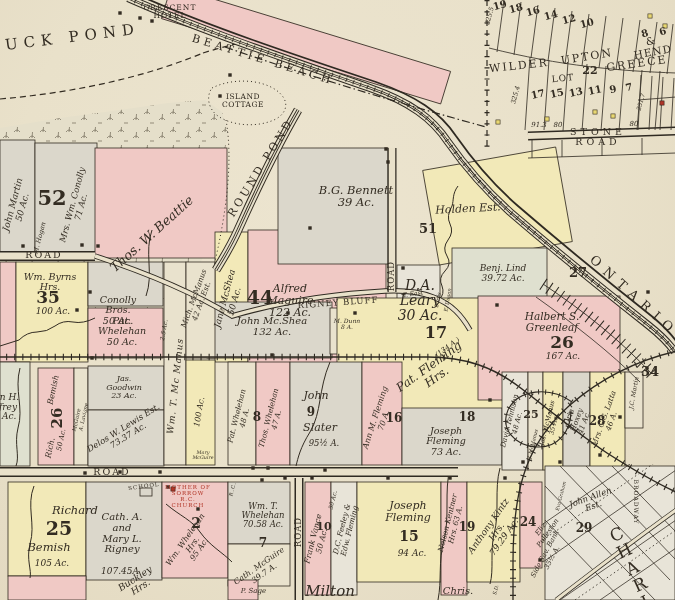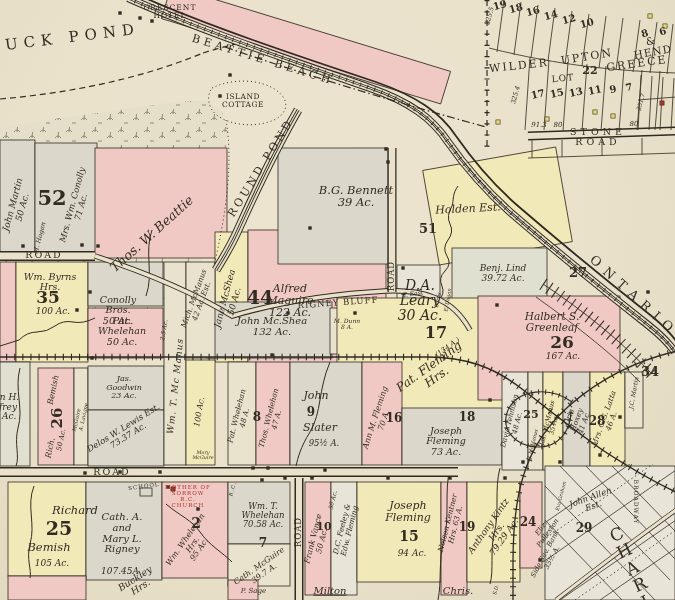--- a/index.html
+++ b/index.html
@@ -397,21 +397,21 @@
 39.7 A.</div>
       <div class="lbl v-name" style="left: 243px; top: 592px; font-size: 7px; transform: translate(-50%, -50%) rotate(0deg); padding-left: 21px;">P. Sage</div>
       <div class="lbl v-name" style="left: 318px; top: 540px; font-size: 8px; transform: translate(-50%, -50%) rotate(-76deg);">Frank Vance
 50 Ac.</div>
       <div class="lbl v-name" style="left: 333px; top: 500px; font-size: 6px; transform: translate(-50%, -50%) rotate(-76deg);">50 Ac.</div>
       <div class="lbl v-name" style="left: 346px; top: 530px; font-size: 7.5px; transform: translate(-50%, -50%) rotate(-76deg);">D.C. Feeley &amp;
 Edw. Fleming</div>
       <div class="lbl v-name" style="left: 408px; top: 512px; font-size: 11px; transform: translate(-50%, -50%) rotate(0deg);">Joseph
 Fleming</div>
       <div class="lbl v-name" style="left: 412px; top: 554px; font-size: 9px; transform: translate(-50%, -50%) rotate(0deg);">94 Ac.</div>
-      <div class="lbl v-name" style="left: 330px; top: 591px; font-size: 10px; transform: translate(-50%, -50%) rotate(0deg); text-decoration: underline;">Milton</div>
+      <div class="lbl v-name" style="left: 330px; top: 591px; font-size: 15px; transform: translate(-50%, -50%) rotate(0deg);">Milton</div>
       <div class="lbl v-name" style="left: 458px; top: 591px; font-size: 10px; transform: translate(-50%, -50%) rotate(0deg);">Chris.</div>
       <div class="lbl v-name" style="left: 452px; top: 524px; font-size: 7.5px; transform: translate(-50%, -50%) rotate(-76deg);">Nelson Kentner
 Hrs.  63 A.</div>
       <div class="lbl v-name" style="left: 497px; top: 532px; font-size: 9px; transform: translate(-50%, -50%) rotate(-55deg);">Anthony Kintz
 Hrs.
 79.29 Ac.</div>
       <div class="lbl v-name" style="left: 545px; top: 531px; font-size: 7px; transform: translate(-50%, -50%) rotate(-55deg);">Eliz.
 Pulleston</div>
       <div class="lbl v-name" style="left: 561px; top: 496px; font-size: 4.8px; transform: translate(-50%, -50%) rotate(-76deg);">Eva Graham</div>
       <div class="lbl v-name" style="left: 592px; top: 502px; font-size: 8.5px; transform: translate(-50%, -50%) rotate(-20deg);">John Allen

